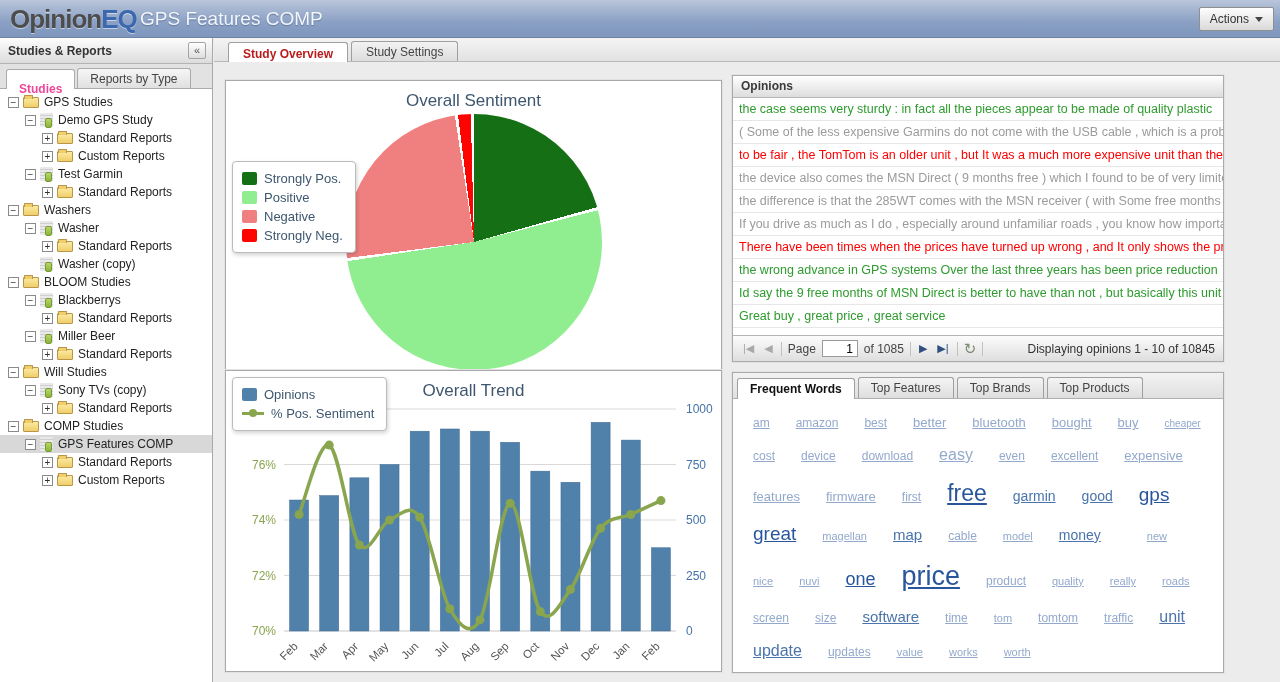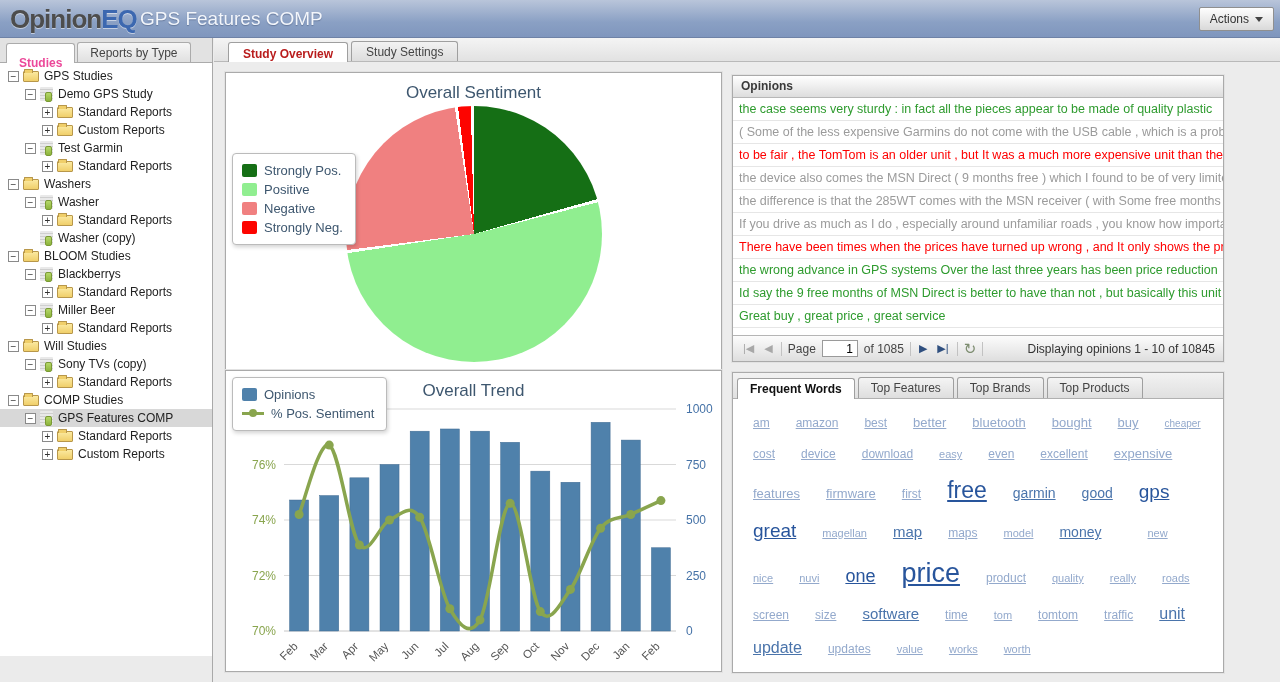--- a/index.html
+++ b/index.html
@@ -41,21 +41,21 @@
 
   
   .main-tabs { position:absolute; left:214px; top:38px; width:1066px; height:24px;
     background:linear-gradient(#f4f4f4,#e2e2e2); border-bottom:1px solid #b9b9b9; padding:3px 0 0 14px; display:flex; gap:3px; }
   .main-tab { font-size:12px; padding:3px 14px; border:1px solid #9f9f9f; border-bottom:none; border-radius:3px 3px 0 0;
     background:linear-gradient(#f2f2f2,#ddd); color:#444; cursor:pointer; }
   .main-tab.active { background:#fff; font-weight:bold; color:#b91c1c; position:relative; top:1px; padding-top:4px; }
 
   
   .panel { position:absolute; background:#fff; border:1px solid #aaa; box-shadow:0 0 0 1px #e2e2e2; }
-  #pie-panel   { left:225px; top:72px;  width:497px; height:353px; }
+  #pie-panel   { left:225px; top:80px;  width:497px; height:353px; }
   #trend-panel { left:225px; top:370px; width:497px; height:302px; overflow:hidden; }
   #opinions-panel { left:732px; top:75px; width:492px; height:287px; }
   #words-panel { left:732px; top:372px; width:492px; height:301px; }
 
   .chart-title { position:absolute; left:0; right:0; top:10px; text-align:center; font-size:17px; color:#3e576f; }
 
   
   #pie { position:absolute; left:120px; top:33px; width:256px; height:256px; border-radius:50%; }
   .legend-box { position:absolute; background:#fff; border:1px solid #bbb; border-radius:4px; box-shadow:1px 2px 4px rgba(0,0,0,.18); padding:7px 12px 7px 9px; z-index:3; }
   #pie-legend { left:6px; top:80px; }
@@ -101,20 +101,24 @@
     <span class="p1">Opinion</span><span class="p2">EQ</span>
   </div>
   <div class="app-title">GPS Features COMP</div>
   <div class="actions-btn">
     <span>Actions</span>
     <span class="caret"></span>
   </div>
 </div>
 
 <div class="sidebar">
+  <div class="sb-header">
+    <span class="sb-title">Studies &amp; Reports</span>
+    <span class="collapse-btn">«</span>
+  </div>
   <div class="sb-tabs" id="sb-tabs">
       <div class="sb-tab active">Studies</div>
       <div class="sb-tab">Reports by Type</div>
     </div>
   <div class="sb-tree" id="sb-tree">
       <div class="tree-row" style="padding-left: 8px;">
         <span class="exp">−</span>
         <span class="ic ic-folder"></span>
         <span>GPS Studies</span>
       </div>
@@ -367,35 +371,35 @@
       <a class="w-sm" style="font-size: 12px;">amazon</a>
       <a class="w-sm" style="font-size: 12px;">best</a>
       <a class="w-sm" style="font-size: 13px;">better</a>
       <a class="w-sm" style="font-size: 13px;">bluetooth</a>
       <a class="w-sm" style="font-size: 13px;">bought</a>
       <a class="w-sm" style="font-size: 13px;">buy</a>
       <a class="w-sm" style="font-size: 10px;">cheaper</a>
       <a class="w-sm" style="font-size: 12px;">cost</a>
       <a class="w-sm" style="font-size: 12px;">device</a>
       <a class="w-sm" style="font-size: 12px;">download</a>
-      <a class="w-sm" style="font-size: 11px; text-align: center;">easy</a>
+      <a class="w-sm" style="font-size: 16px; text-align: center;">easy</a>
       <a class="w-sm" style="font-size: 12px;">even</a>
       <a class="w-sm" style="font-size: 12px;">excellent</a>
       <a class="w-sm" style="font-size: 13px;">expensive</a>
       <a class="w-sm" style="font-size: 13px;">features</a>
       <a class="w-sm" style="font-size: 13px;">firmware</a>
       <a class="w-sm" style="font-size: 12px;">first</a>
       <a class="w-lg" style="font-size: 23px;">free</a>
       <a class="w-md" style="font-size: 14px;">garmin</a>
       <a class="w-md" style="font-size: 14px;">good</a>
       <a class="w-lg" style="font-size: 19px;">gps</a>
       <a class="w-lg" style="font-size: 19px;">great</a>
       <a class="w-sm" style="font-size: 11px;">magellan</a>
       <a class="w-md" style="font-size: 15px;">map</a>
-      <a class="w-sm" style="font-size: 12px;">maps</a>
+      <a class="w-sm" style="font-size: 12px;">cable</a>
       <a class="w-sm" style="font-size: 11px;">model</a>
       <a class="w-md" style="font-size: 14px;">money</a>
       <a class="w-sm" style="font-size: 11px; margin-left: 20px;">new</a>
       <a class="w-sm" style="font-size: 11px;">nice</a>
       <a class="w-sm" style="font-size: 11px;">nuvi</a>
       <a class="w-lg" style="font-size: 18px;">one</a>
       <a class="w-lg" style="font-size: 27px;">price</a>
       <a class="w-sm" style="font-size: 12px;">product</a>
       <a class="w-sm" style="font-size: 11px;">quality</a>
       <a class="w-sm" style="font-size: 11px;">really</a>

